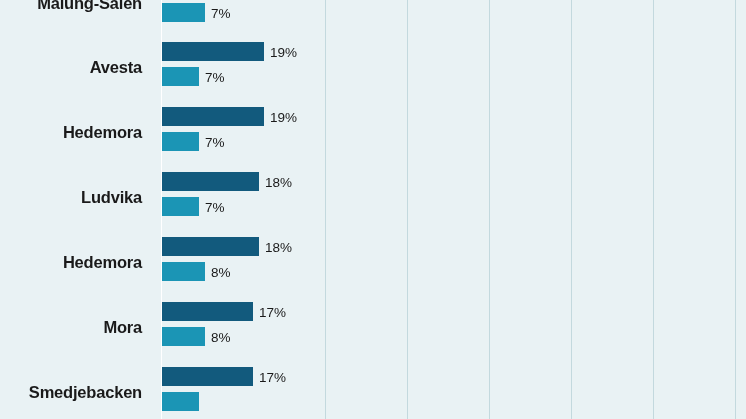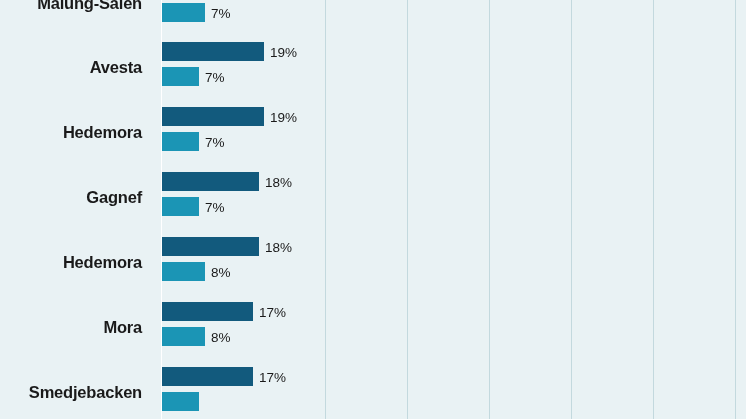--- a/index.html
+++ b/index.html
@@ -149,21 +149,21 @@
         <div class="bar primary" style="width:102px;">
           <span class="bar-value">19%</span>
         </div>
         <div class="bar secondary" style="width:37px;">
           <span class="bar-value">7%</span>
         </div>
       </div>
     </div>
 
     <div class="row" style="top:168px;">
-      <div class="row-label">Gagnef</div>
+      <div class="row-label">Ludvika</div>
       <div class="bars">
         <div class="bar primary" style="width:97px;">
           <span class="bar-value">18%</span>
         </div>
         <div class="bar secondary" style="width:37px;">
           <span class="bar-value">7%</span>
         </div>
       </div>
     </div>
 

